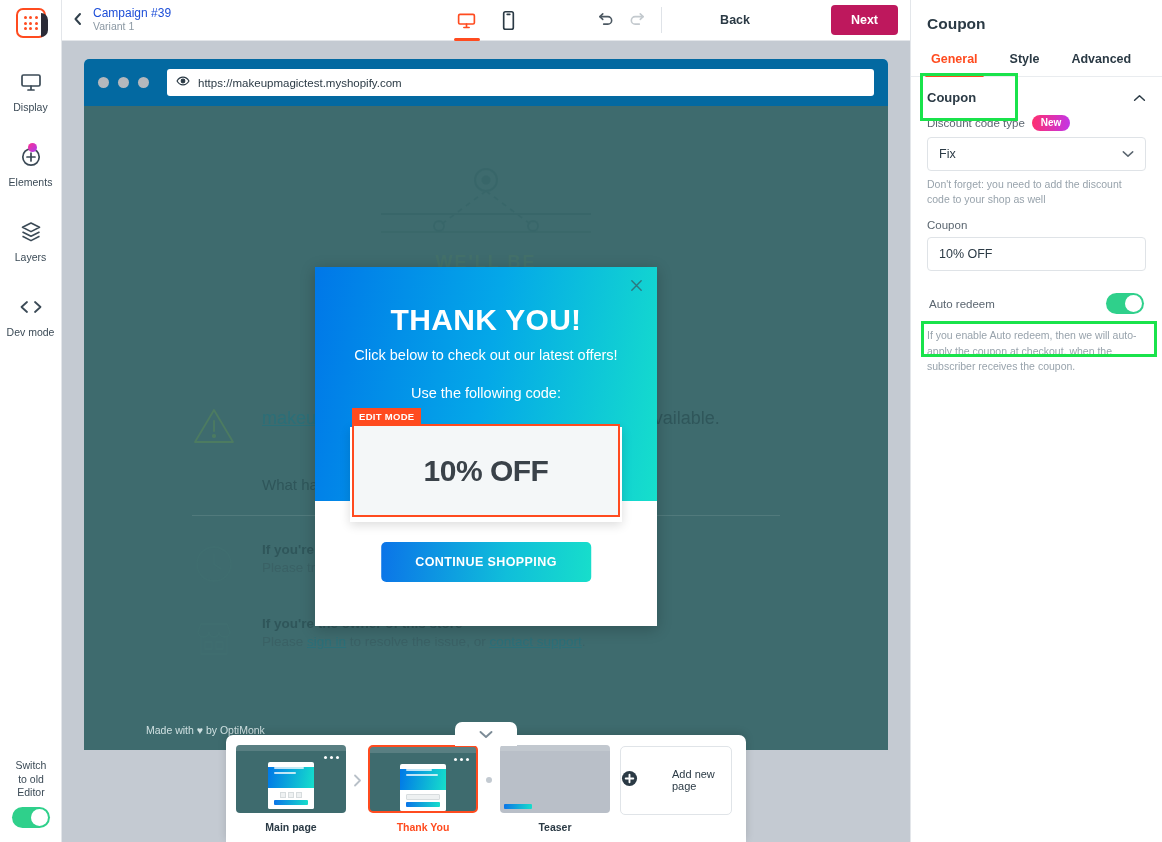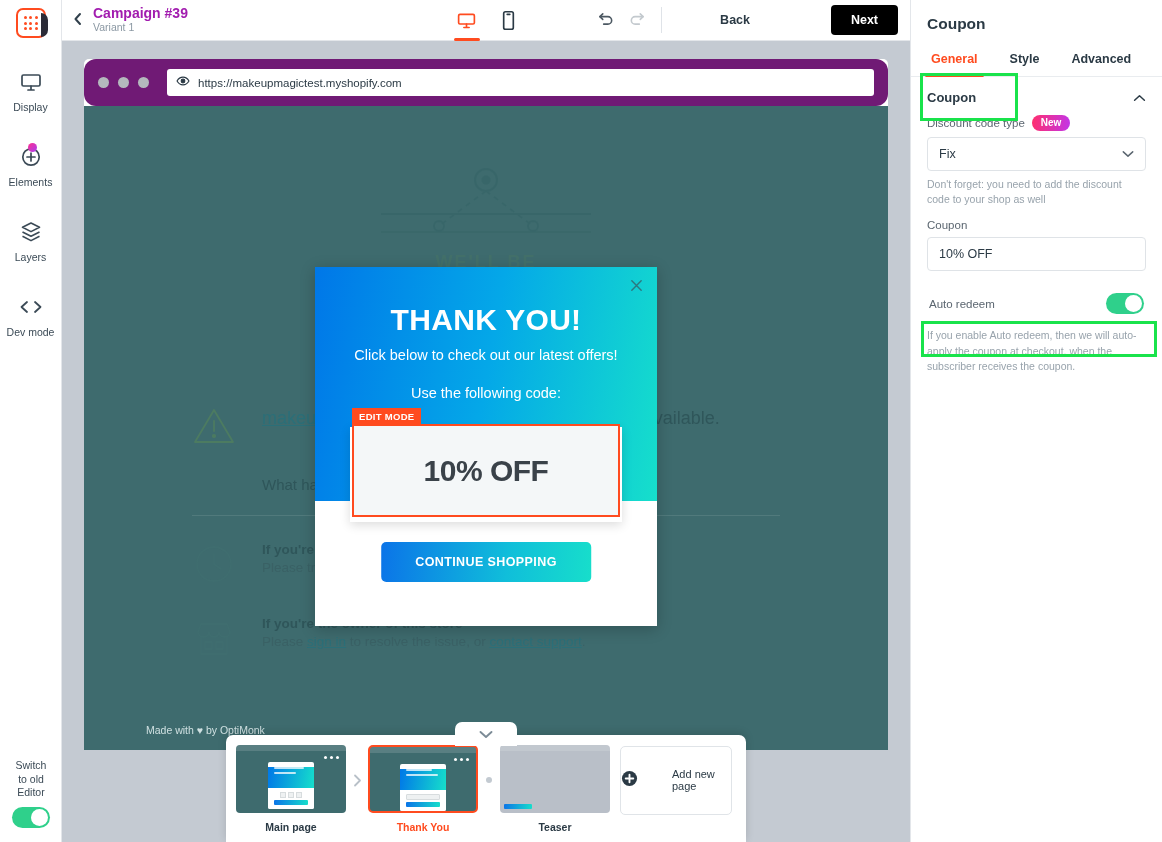--- a/index.html
+++ b/index.html
@@ -59,49 +59,49 @@
 
   
   .center { flex: 1 1 auto; position: relative; display: flex; flex-direction: column; background: #f4f5f7; }
 
   .topbar {
     height: 41px; background: #ffffff; border-bottom: 1px solid #e3e6ea;
     display: flex; align-items: center; position: relative; flex: 0 0 41px;
   }
   .back-chev { margin-left: 10px; color: #31404c; font-size: 15px; cursor: pointer; line-height: 1; }
   .camp { margin-left: 9px; line-height: 1.1; }
-  .camp .t1 { font-size: 14px; font-weight: bold; color: #a21caf; }
+  .camp .t1 { font-size: 12px; font-weight: normal; color: #1d4ed8; }
   .camp .t2 { font-size: 10.5px; color: #8b98a3; margin-top: 1px; }
 
   .devswitch { position: absolute; left: 50%; transform: translateX(-50%); display: flex; gap: 24px; align-items: center; height: 41px; }
   .devbtn { position: relative; cursor: pointer; height: 41px; display: flex; align-items: center; }
   .devbtn.active:after {
     content: ""; position: absolute; bottom: 0; left: 50%; transform: translateX(-50%);
     width: 26px; height: 3px; background: #FF4B1F; border-radius: 2px;
   }
 
   .undo-wrap { position: absolute; right: 265px; display: flex; gap: 13px; align-items: center; }
   .vdiv { position: absolute; right: 248px; width: 1px; height: 26px; background: #dfe3e8; }
   .back-btn {
     position: absolute; right: 160px; font-size: 12.5px; font-weight: bold; color: #2b3a45; cursor: pointer;
   }
   .next-btn {
-    position: absolute; right: 12px; background: #000000; color: #fff;
+    position: absolute; right: 12px; background: #be185d; color: #fff;
     font-size: 12.5px; font-weight: bold; border: none; border-radius: 4px;
     padding: 8px 20px; cursor: pointer;
   }
 
   
   .stage { position: relative; flex: 1 1 auto; background: #c4cad2; padding: 18px 22px 0 22px; }
   .browser {
     position: relative; width: 100%; height: 691px; background: #fff;
     border-radius: 5px 5px 0 0; overflow: hidden;
   }
   .chrome {
-    height: 47px; background: #701a75; display: flex; align-items: center; padding: 0 14px; border-radius: 12px;
+    height: 47px; background: #0369a1; display: flex; align-items: center; padding: 0 14px;
   }
   .chrome .dots { display: flex; gap: 9px; margin-right: 18px; }
   .chrome .dots i { width: 11px; height: 11px; border-radius: 50%; background: #b4b8bd; display: block; }
   .urlbar {
     flex: 1 1 auto; height: 27px; background: #fff; border-radius: 3px;
     display: flex; align-items: center; padding: 0 9px; gap: 8px;
   }
   .urlbar .txt { font-size: 11.5px; color: #2b3a45; }
 
   .page {

